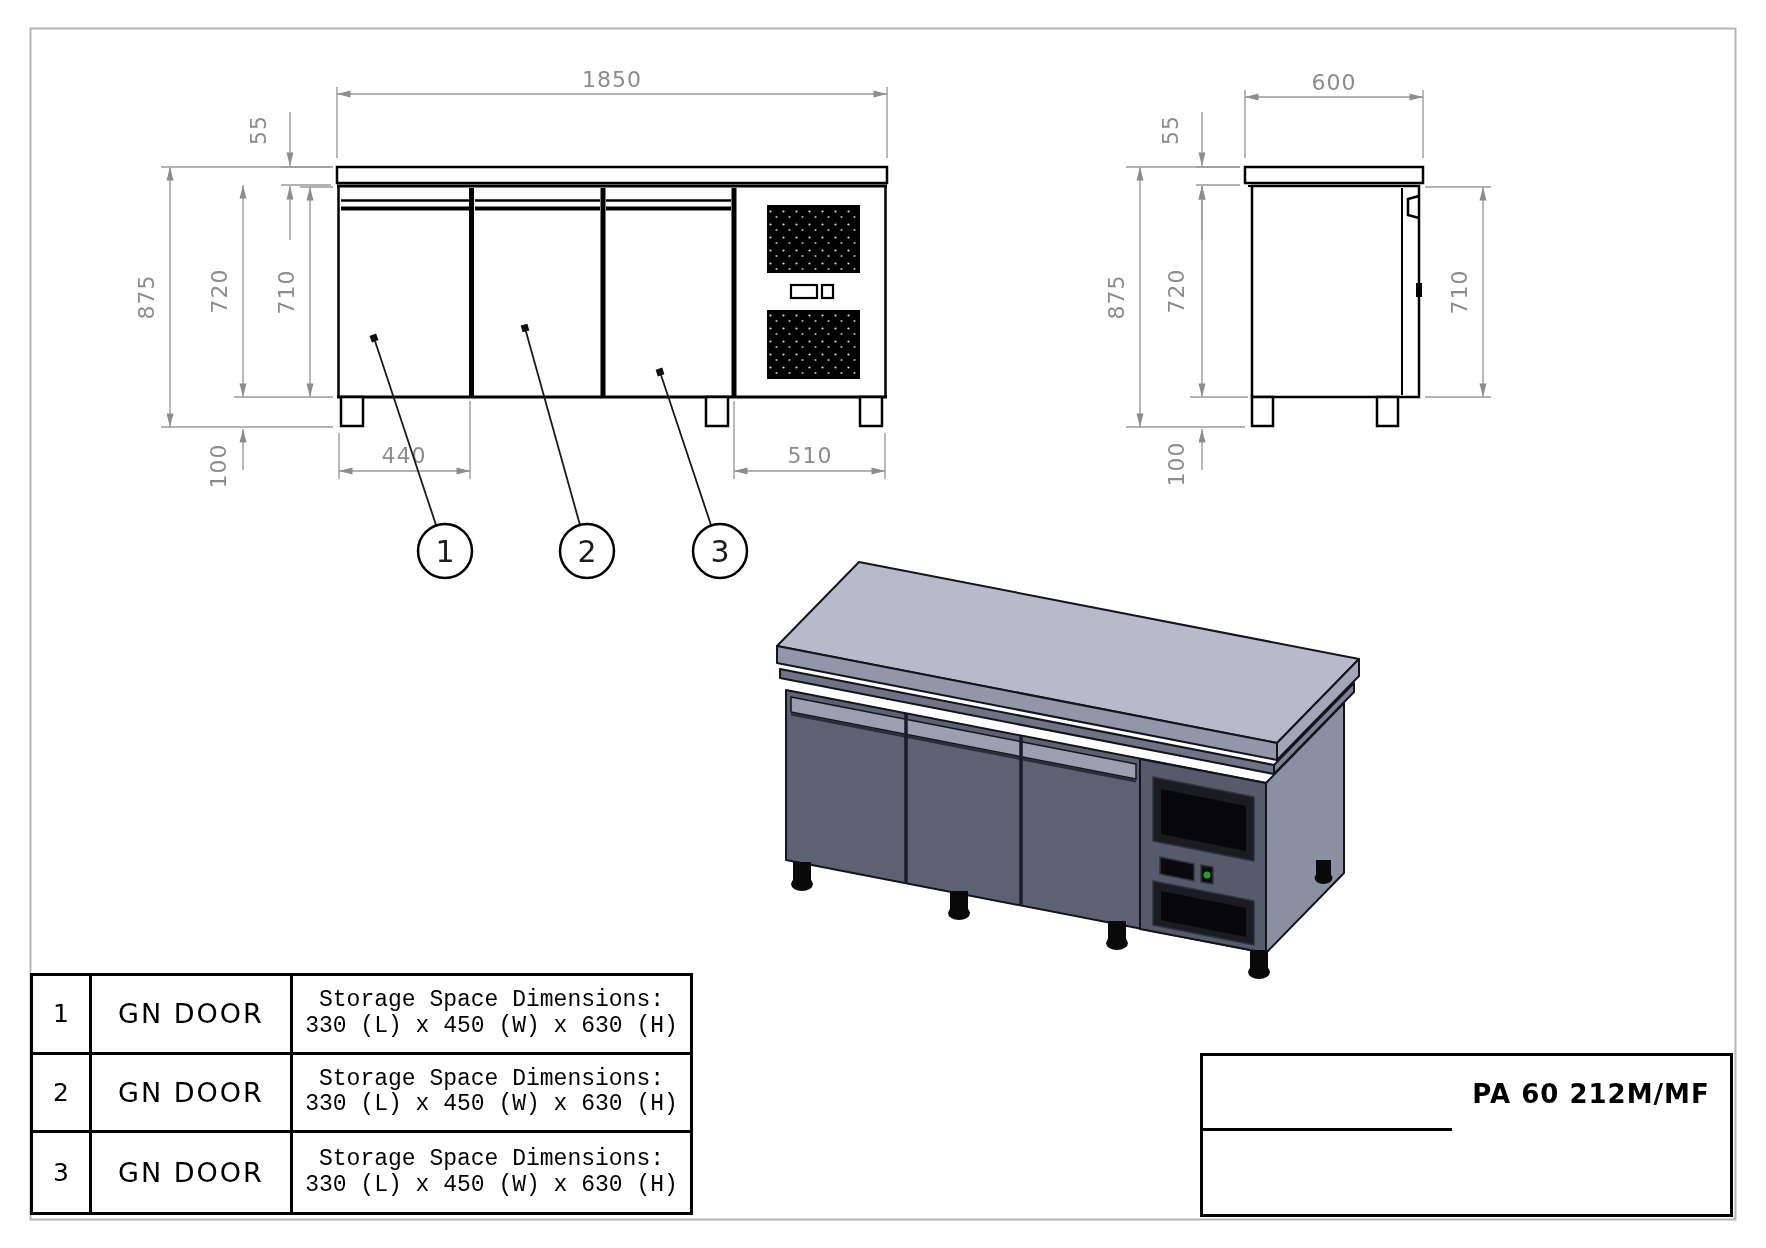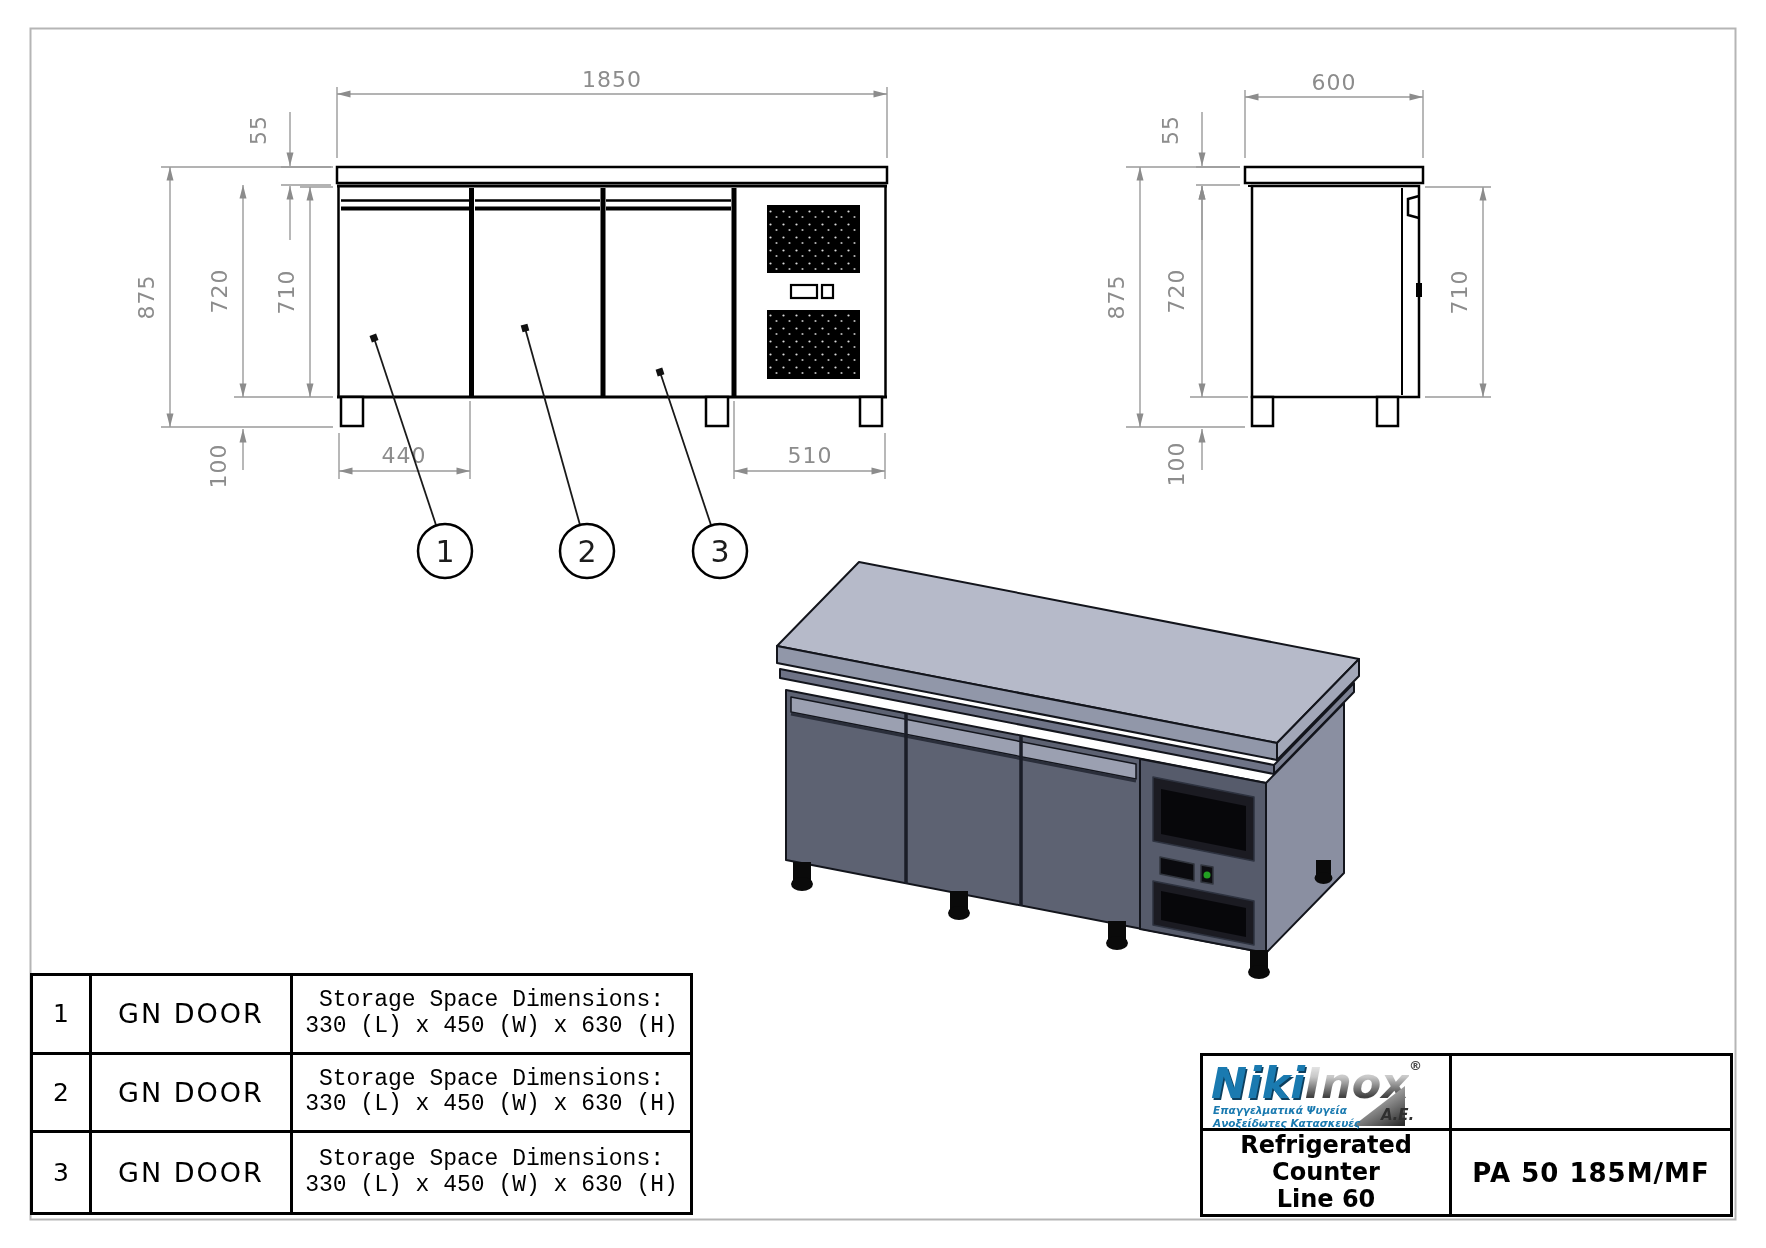--- a/index.html
+++ b/index.html
@@ -262,34 +262,19 @@
         <span>GN DOOR</span>
       </div>
   <div class="pcell c-desc last-col last-row">
     <div>Storage Space Dimensions:</div>
     <div>330 (L) x 450 (W) x 630 (H)</div>
   </div>
 </div>
 
 
 <div class="tblock">
-  <div class="tcell logo-cell">
-    <div class="brand"><span class="blue">Niki</span><span class="silver">Inox</span><sup>®</sup></div>
-    <div class="swoosh"></div>
-    <div class="tagline">
-      <div>Επαγγελματικά Ψυγεία</div>
-      <div>Ανοξείδωτες Κατασκευές</div>
-    </div>
-    <div class="ae">Α.Ε.</div>
-  </div>
   <div class="tcell last-col"></div>
-  <div class="tcell last-row">
-    <div class="prod">
-      <div>Refrigerated Counter</div>
-      <div>Line 60</div>
-    </div>
-  </div>
   <div class="tcell last-col last-row">
-    <div class="model">PA 50 185M/MF</div>
+    <div class="model">PA 60 212M/MF</div>
   </div>
 </div>
 
 </div>
 
 </body></html>

